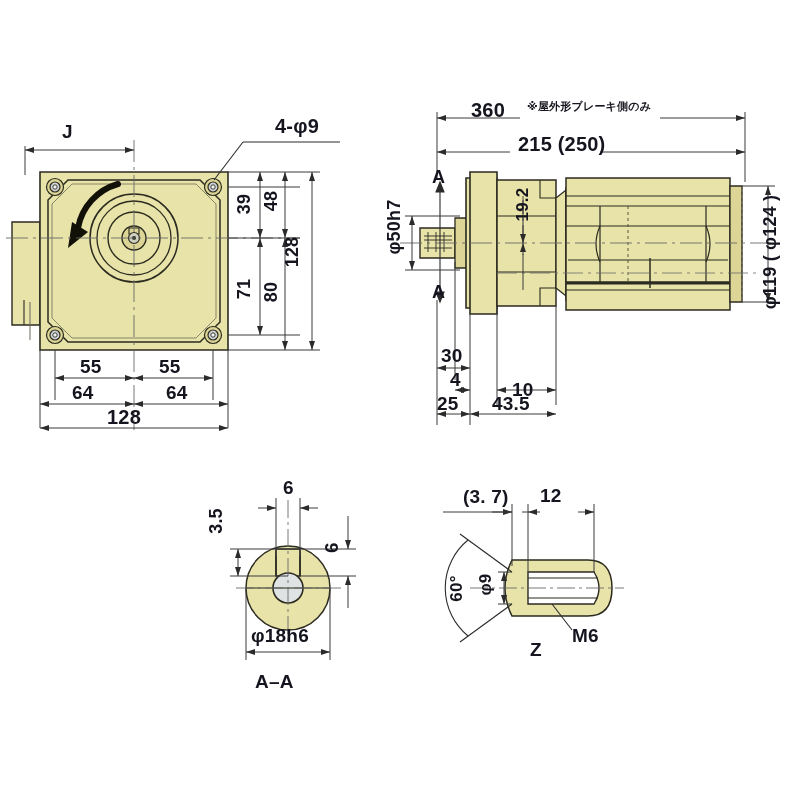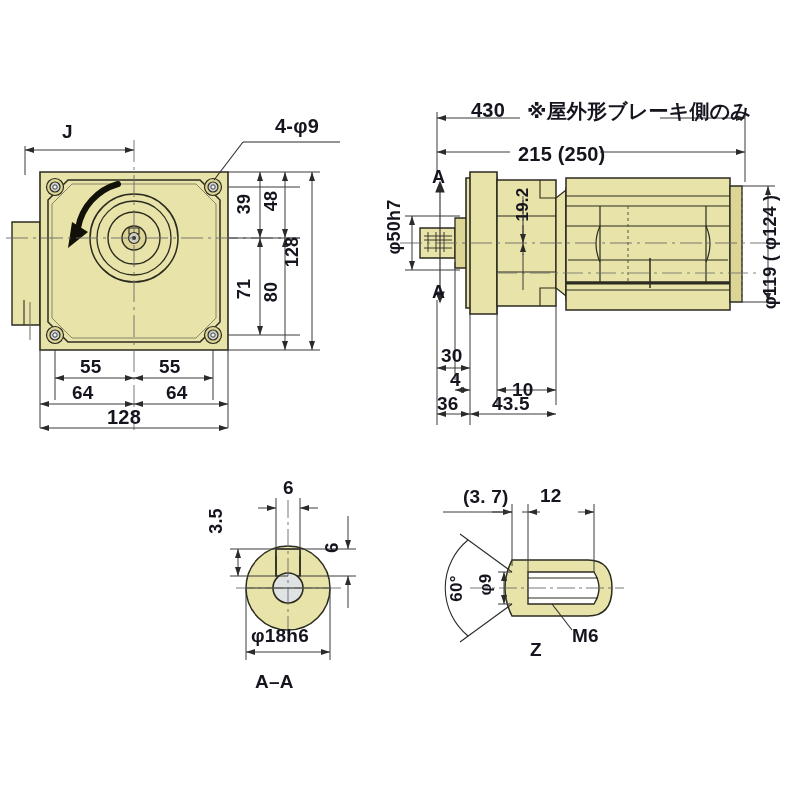--- a/index.html
+++ b/index.html
@@ -13,21 +13,21 @@
     position:absolute;white-space:nowrap;
     font-family:"Liberation Sans","DejaVu Sans",sans-serif;
     font-weight:700;color:#15151f;line-height:1;
     letter-spacing:.2px;
   }
   .r90{transform:rotate(-90deg);}
   .s20{font-size:20px;}
   .s19{font-size:19px;}
   .s18{font-size:18px;}
   .s17{font-size:17px;}
-  .jp{font-family:"DejaVu Sans",sans-serif;font-size:20px;font-weight:700;}
+  .jp{font-family:"DejaVu Sans",sans-serif;font-size:11px;font-weight:700;}
 </style>
 </head>
 <body>
 
 <svg id="sheet" viewBox="0 0 800 800" xmlns="http://www.w3.org/2000/svg">
 
   <defs>
     <marker id="ah" markerWidth="10" markerHeight="8" refX="9" refY="4" orient="auto" markerUnits="userSpaceOnUse">
       <path d="M0,1 L9,4 L0,7 z" fill="#2b2b2b"></path>
     </marker>
@@ -313,35 +313,35 @@
 <div class="lbl s18 r90" style="left:234px;top:280px;">71</div>
 <div class="lbl s18 r90" style="left:261px;top:283px;">80</div>
 <div class="lbl s18 r90" style="left:277px;top:243px;">128</div>
 
 <div class="lbl s19" style="left:80px;top:357px;">55</div>
 <div class="lbl s19" style="left:159px;top:357px;">55</div>
 <div class="lbl s19" style="left:72px;top:383px;">64</div>
 <div class="lbl s19" style="left:166px;top:383px;">64</div>
 <div class="lbl s20" style="left:107px;top:407px;">128</div>
 
-<div class="lbl s20" style="left:471px;top:100px;">430</div>
+<div class="lbl s20" style="left:471px;top:100px;">360</div>
 <div class="lbl jp" style="left:527px;top:101px;">※屋外形ブレーキ側のみ</div>
-<div class="lbl s20" style="left:518px;top:144px;">215 (250)</div>
+<div class="lbl s20" style="left:518px;top:134px;">215 (250)</div>
 
 <div class="lbl s18 r90" style="left:367px;top:218px;">φ50h7</div>
 <div class="lbl s17 r90" style="left:506px;top:196px;">19.2</div>
 <div class="lbl s18 r90" style="left:713px;top:243px;">φ119 ( φ124 )</div>
 
 <div class="lbl s18" style="left:432px;top:168px;">A</div>
 <div class="lbl s18" style="left:432px;top:283px;">A</div>
 
 <div class="lbl s19" style="left:441px;top:346px;">30</div>
 <div class="lbl s19" style="left:450px;top:370px;">4</div>
 <div class="lbl s19" style="left:512px;top:380px;">10</div>
-<div class="lbl s19" style="left:437px;top:394px;">36</div>
+<div class="lbl s19" style="left:437px;top:394px;">25</div>
 <div class="lbl s19" style="left:492px;top:394px;">43.5</div>
 
 <div class="lbl s18 r90" style="left:203px;top:512px;">3.5</div>
 <div class="lbl s19" style="left:283px;top:478px;">6</div>
 <div class="lbl s19 r90" style="left:326px;top:538px;">6</div>
 <div class="lbl s19" style="left:251px;top:626px;">φ18h6</div>
 <div class="lbl s19" style="left:255px;top:672px;">A–A</div>
 
 <div class="lbl s19" style="left:463px;top:487px;">(3. 7)</div>
 <div class="lbl s19" style="left:540px;top:486px;">12</div>

